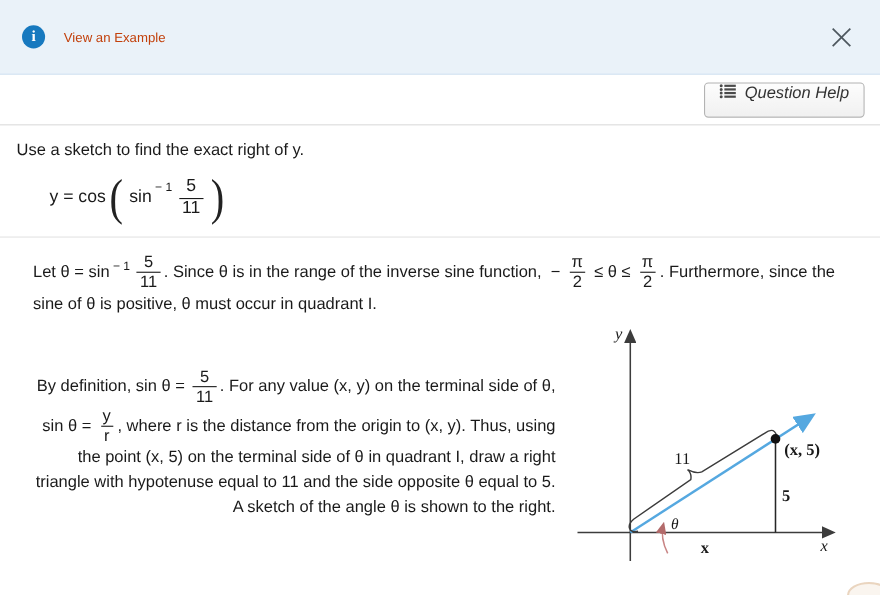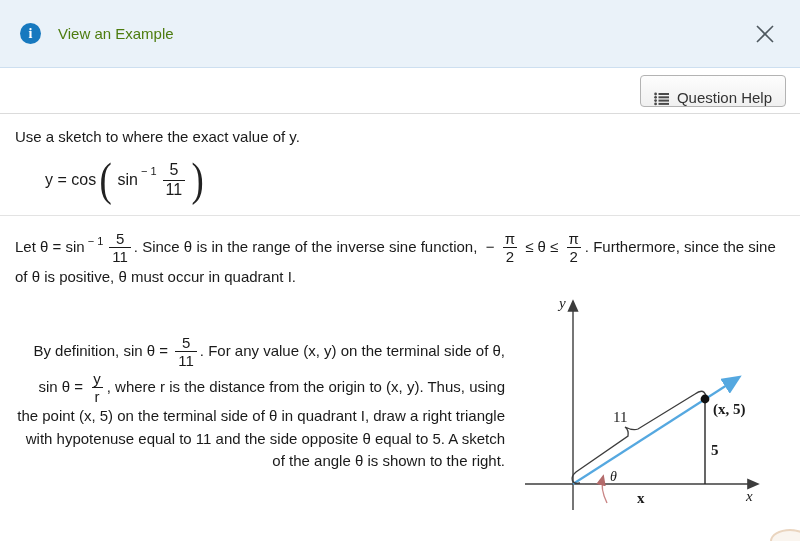--- a/index.html
+++ b/index.html
@@ -11,31 +11,31 @@
   
   .header {
     height:68px; background:#eaf2f9; border-bottom:1px solid #cddff0;
     display:flex; align-items:center; padding:0 20px;
   }
   .info-icon {
     width:21px; height:21px; border-radius:50%; background:#1779bf; color:#fff;
     display:flex; align-items:center; justify-content:center;
     font-family:"Liberation Serif", serif; font-weight:bold; font-size:14px; flex:0 0 auto;
   }
-  .header-title { margin-left:17px; font-size:15px; color:#4d7c0f; }
+  .header-title { margin-left:17px; font-size:12px; color:#c2410c; }
   .close-btn { margin-left:auto; cursor:pointer; display:flex; align-items:center; padding:4px; }
   
   .toolbar {
     height:46px; background:#fff; border-bottom:1px solid #dbdbdb;
     display:flex; align-items:center; justify-content:flex-end; padding:0 14px;
   }
   .qh-btn {
-    display:inline-flex; align-items:flex-end; gap:8px; height:32px; padding:0 13px;
+    display:inline-flex; align-items:flex-start; gap:8px; height:32px; padding:0 13px;
     background:linear-gradient(#fdfdfd,#f0f0f0); border:1px solid #b3b3b3; border-radius:4px;
-    font-family:"Liberation Sans", sans-serif; font-size:15px; color:#333; cursor:pointer;
+    font-family:"Liberation Sans", sans-serif; font-size:15px; color:#333; cursor:pointer;font-style:italic;
   }
   
   .content { padding:14px 15px 0; position:relative; }
   .intro { font-size:15px; }
   .equation {
     margin:12px 0 10px 30px; display:flex; align-items:center; font-size:16px;
   }
   .bold { font-weight:normal; }
   .paren {
     font-family:"Liberation Serif", serif; font-size:46px; font-weight:normal;
@@ -44,21 +44,21 @@
   .exp { font-size:11px; position:relative; top:-9px; margin:0 3px; white-space:nowrap; }
   .para .exp { top:-7px; }
   .frac {
     display:inline-flex; flex-direction:column; align-items:center;
     vertical-align:middle; margin:0 3px; line-height:1.15; font-size:15px;
   }
   .equation .frac { font-size:16px; }
   .frac .num { padding:0 3px; }
   .frac .den { border-top:1px solid #1a1a1a; padding:0 3px; }
   .divider { border:none; border-top:1px solid #e3e3e3; margin:12px -15px 0; }
-  .para { font-size:15px; line-height:1.5; margin:14px 0 0; }
+  .para { font-size:15px; line-height:1.5; margin:14px 15px 0; }
   .para .seg { white-space:pre-wrap; }
   
   .graph-float { float:right; width:268px; height:230px; margin:4px 0 0 12px; }
   .step2 { margin-top:46px;text-align:right; }
   .graph-label { font-family:"Liberation Serif", serif; fill:#1a1a1a; }
   .corner-peek {
     position:absolute; right:-10px; bottom:-12px; width:40px; height:24px;
     border:2px solid #d9b38c; border-radius:50%; opacity:.55; background:#f7ede2;
   }
 </style>
@@ -93,21 +93,21 @@
             <rect x="4.5" y="10.9" width="10.5" height="2"></rect>
         </g>
       </svg>
     </span>
     <span>Question Help</span>
   </button>
 </div>
 
 <div class="content">
 
-  <div class="intro">Use a sketch to where the exact value of y.</div>
+  <div class="intro">Use a sketch to find the exact right of y.</div>
 
   <div class="equation">
     <span style="white-space:pre;">y = </span>
     <span class="bold">cos</span>
     <span class="paren">(</span>
     <span class="bold" style="margin-left:2px;">sin</span>
     <span class="exp">− 1</span>
     <span class="frac">
       <span class="num">5</span>
       <span class="den">11</span>

